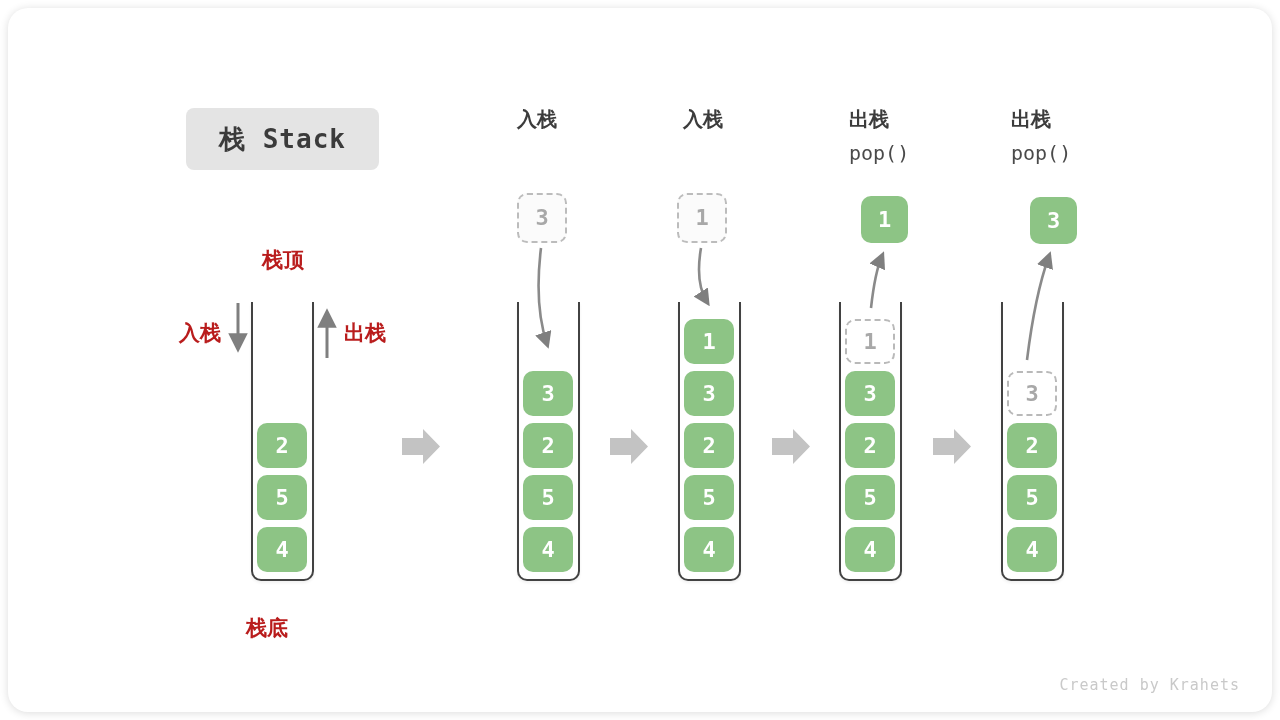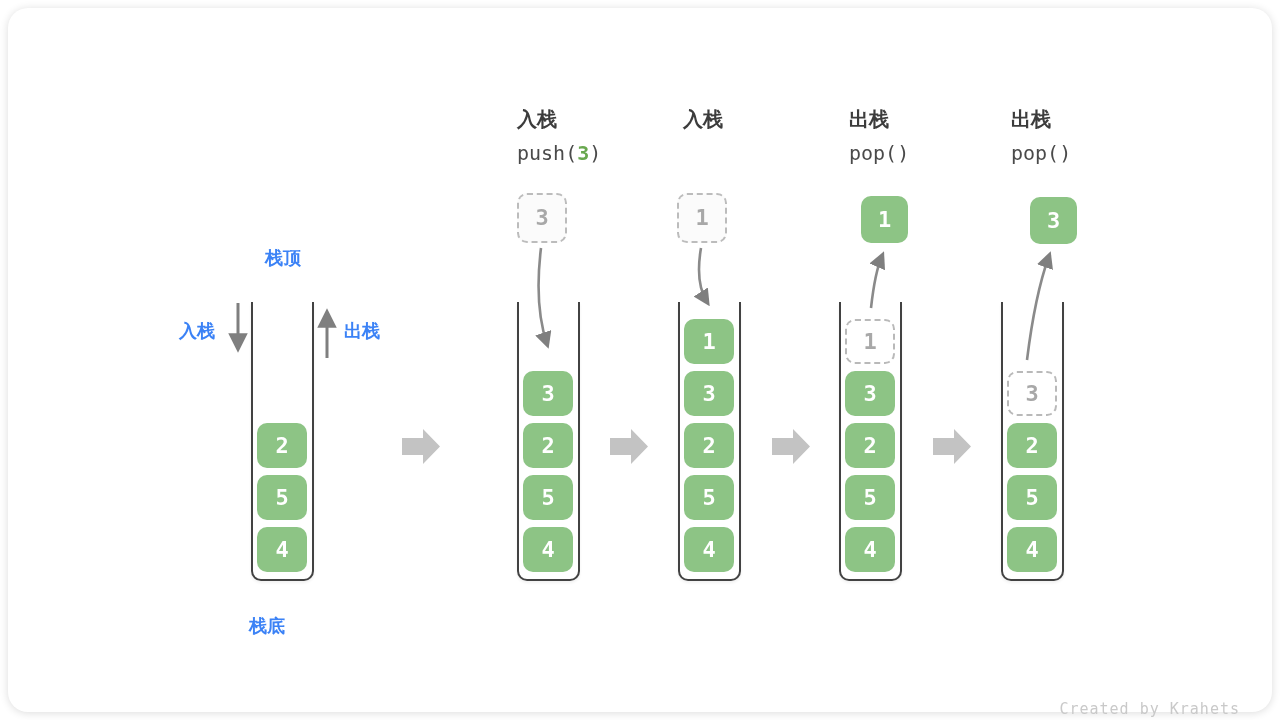--- a/index.html
+++ b/index.html
@@ -10,53 +10,55 @@
   
   .title-box{left:186px;top:108px;width:193px;height:62px;background:#e4e4e4;border-radius:8px;
              display:flex;align-items:center;justify-content:center;}
   .title-text{font-family:"DejaVu Sans Mono",monospace;font-size:26px;font-weight:700;color:#3b3b3b;letter-spacing:1px;}
   
   .op{top:102px;width:150px;text-align:left;}
   .op-cn{font-size:20px;font-weight:700;color:#3c3c3c;line-height:34px;}
   .op-code{font-family:"DejaVu Sans Mono",monospace;font-size:20px;color:#4a4a4a;line-height:34px;}
   .op-code .arg{color:#69a84f;font-weight:700;}
   
-  .cjk-label{font-size:18px;font-weight:700;color:#3b82f6;}
+  .cjk-label{font-size:21px;font-weight:700;color:#b91c1c;}
   .center62{width:62px;text-align:center;}
   
   .well{top:302px;width:63px;height:279px;border:2px solid #424242;border-top:none;
         border-radius:0 0 10px 10px;box-sizing:border-box;background:transparent;
         box-shadow:0 2px 3px rgba(0,0,0,0.06);}
   
   .cell{width:50px;height:45px;border-radius:10px;background:#8dc485;color:#ffffff;
         font-family:"DejaVu Sans Mono",monospace;font-size:22px;font-weight:700;
         text-align:center;line-height:45px;}
   .cell.dashed{background:transparent;border:2px dashed #b9b9b9;color:#a8a8a8;
                box-sizing:border-box;line-height:41px;}
   .float-dashed{width:50px;height:50px;border:2px dashed #bcbcbc;border-radius:10px;
                 background:#fbfbfb;box-sizing:border-box;color:#a8a8a8;
                 font-family:"DejaVu Sans Mono",monospace;font-size:22px;font-weight:700;
                 text-align:center;line-height:46px;}
   .float-green{width:47px;height:47px;border-radius:10px;background:#8dc485;color:#fff;
                font-family:"DejaVu Sans Mono",monospace;font-size:22px;font-weight:700;
                text-align:center;line-height:47px;}
-  .watermark{right:40px;top:700px;font-family:"DejaVu Sans Mono",monospace;font-size:15px;
+  .watermark{right:40px;top:676px;font-family:"DejaVu Sans Mono",monospace;font-size:15px;
              color:#c9c9c9;letter-spacing:1px;}
   svg.overlay{position:absolute;inset:0;pointer-events:none;}
 </style>
 </head>
 <body>
 
 <div class="canvas">
   <div class="card"></div>
 
+  <div class="abs title-box">
+    <span class="title-text">栈 Stack</span>
+  </div>
 
   <div class="abs op" style="left:517px">
     <div class="op-cn">入栈</div>
-    <div class="op-code"><span>push(</span><span class="arg">3</span><span>)</span></div>
   </div>
   <div class="abs op" style="left:683px">
     <div class="op-cn">入栈</div>
   </div>
   <div class="abs op" style="left:849px">
     <div class="op-cn">出栈</div>
     <div class="op-code"><span>pop(</span><span class="arg"></span><span>)</span></div>
   </div>
   <div class="abs op" style="left:1011px">
     <div class="op-cn">出栈</div>

